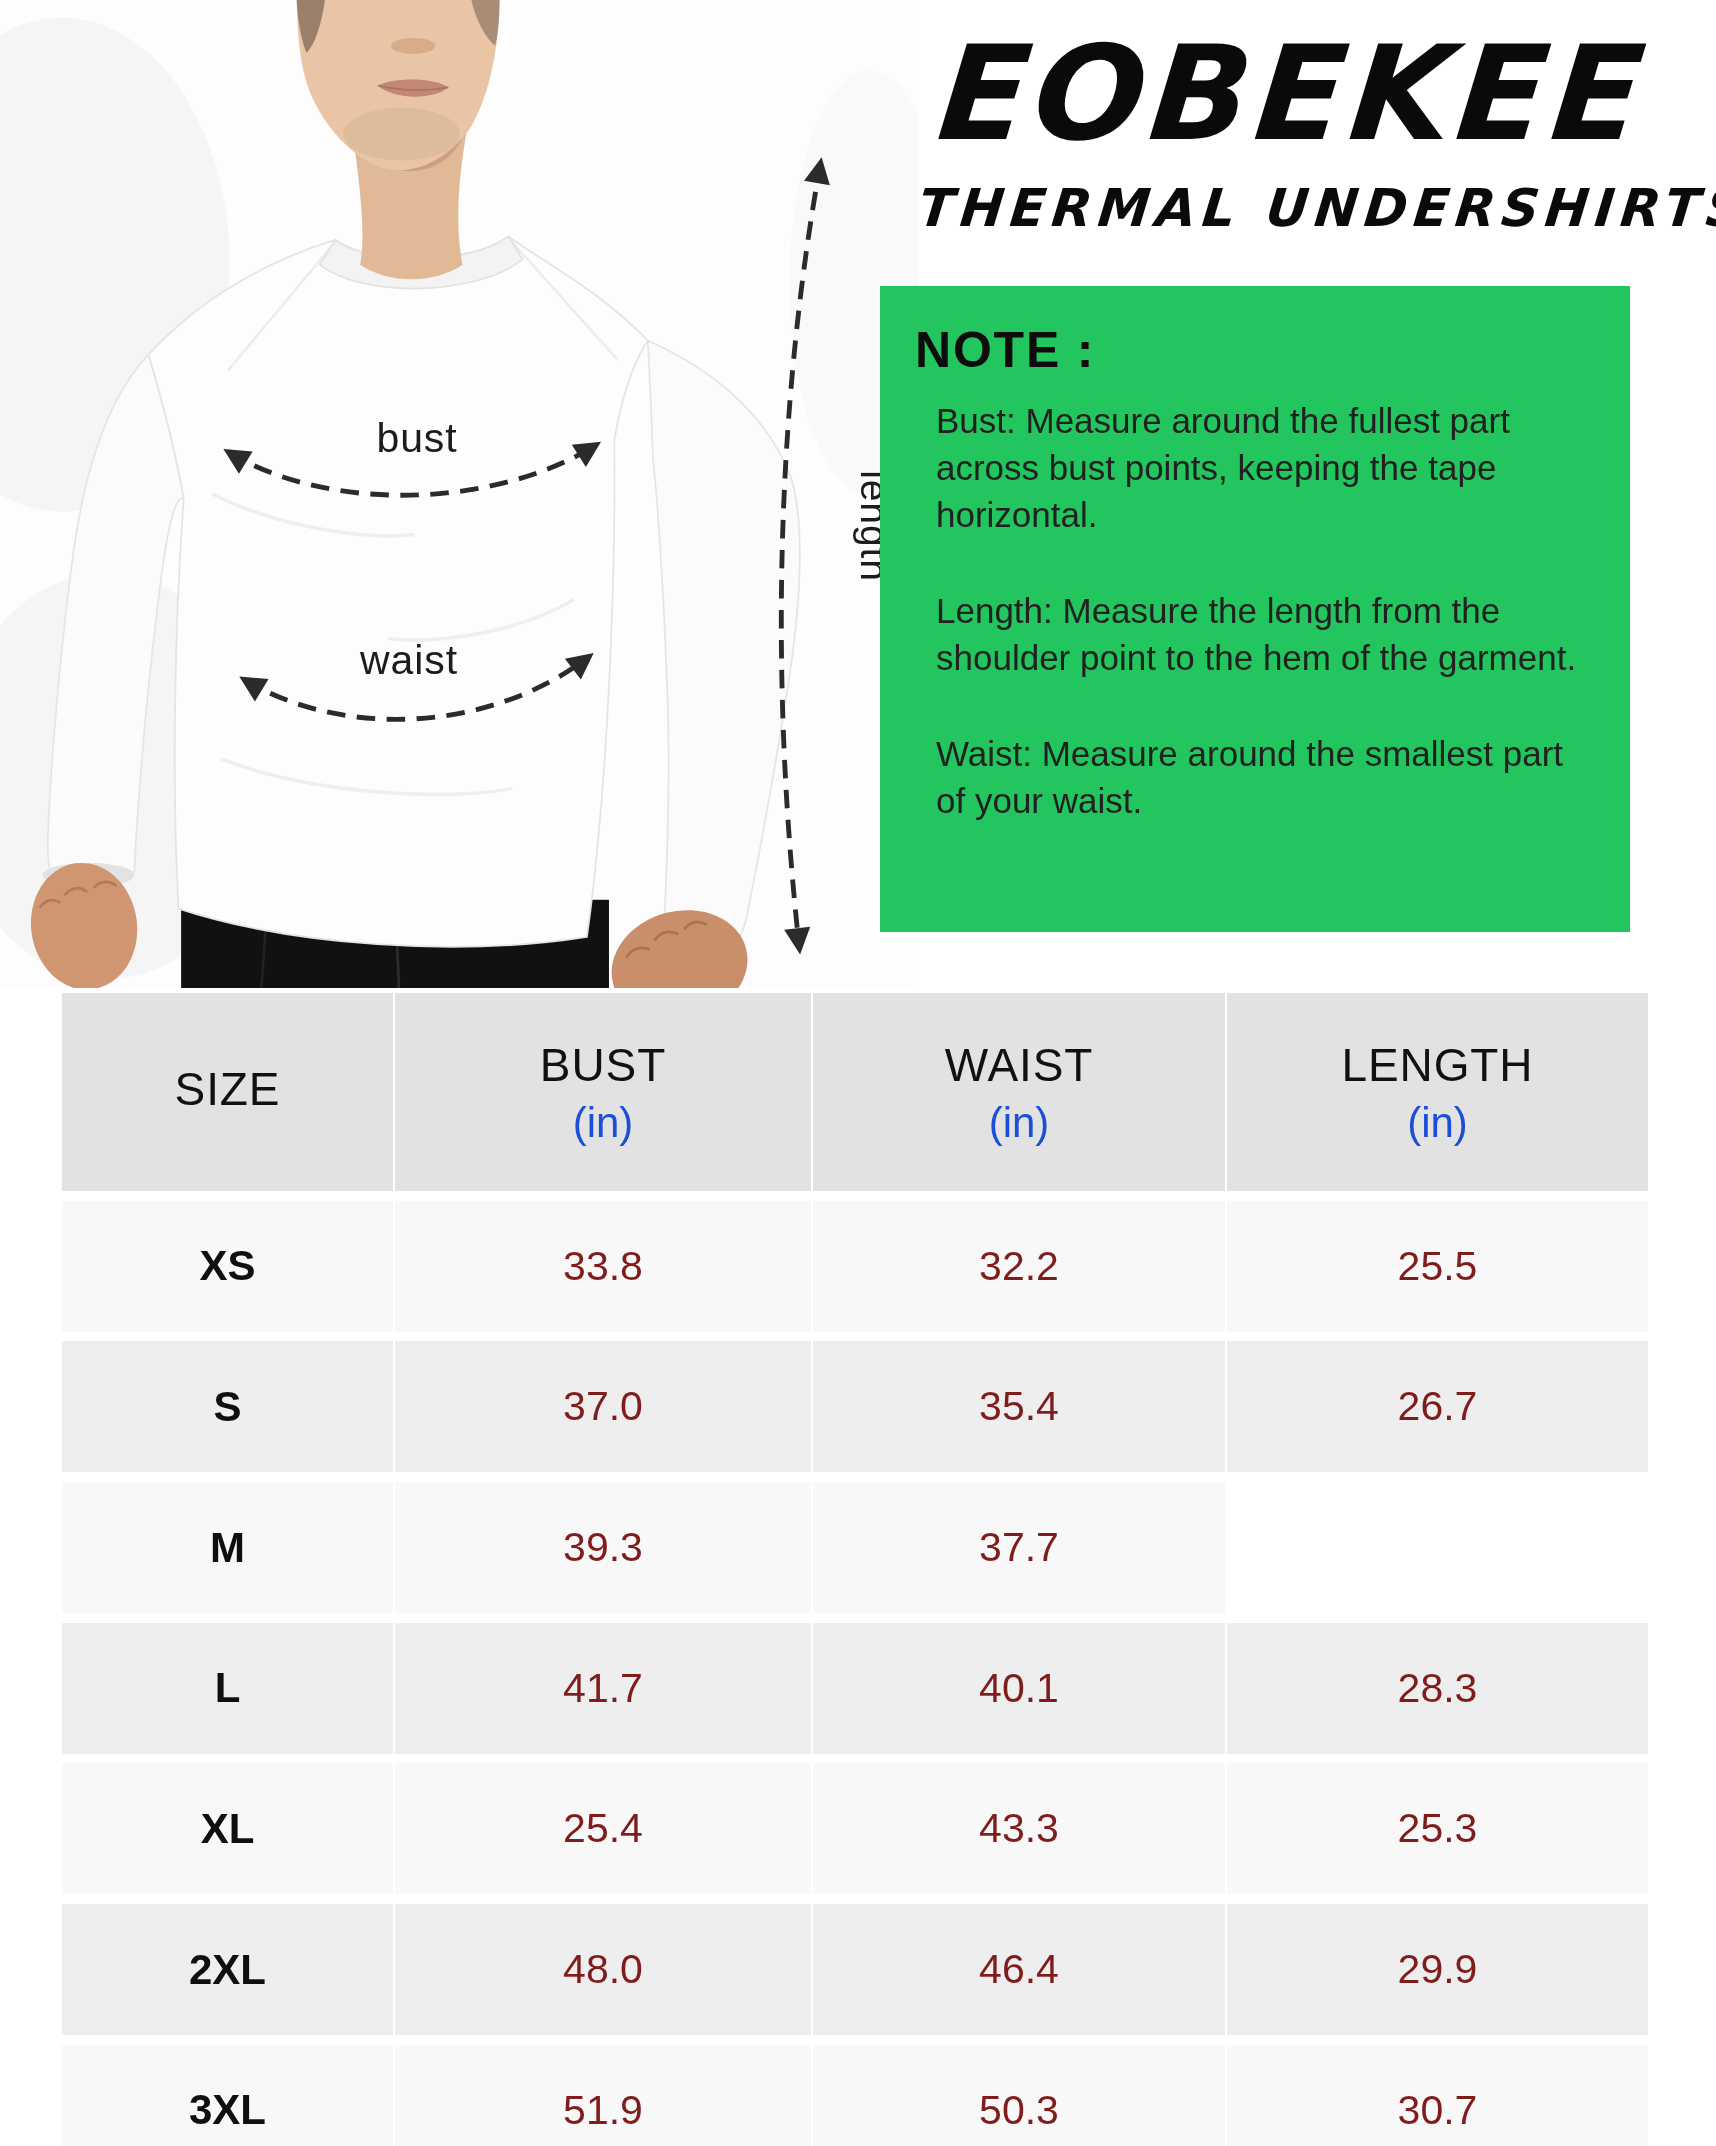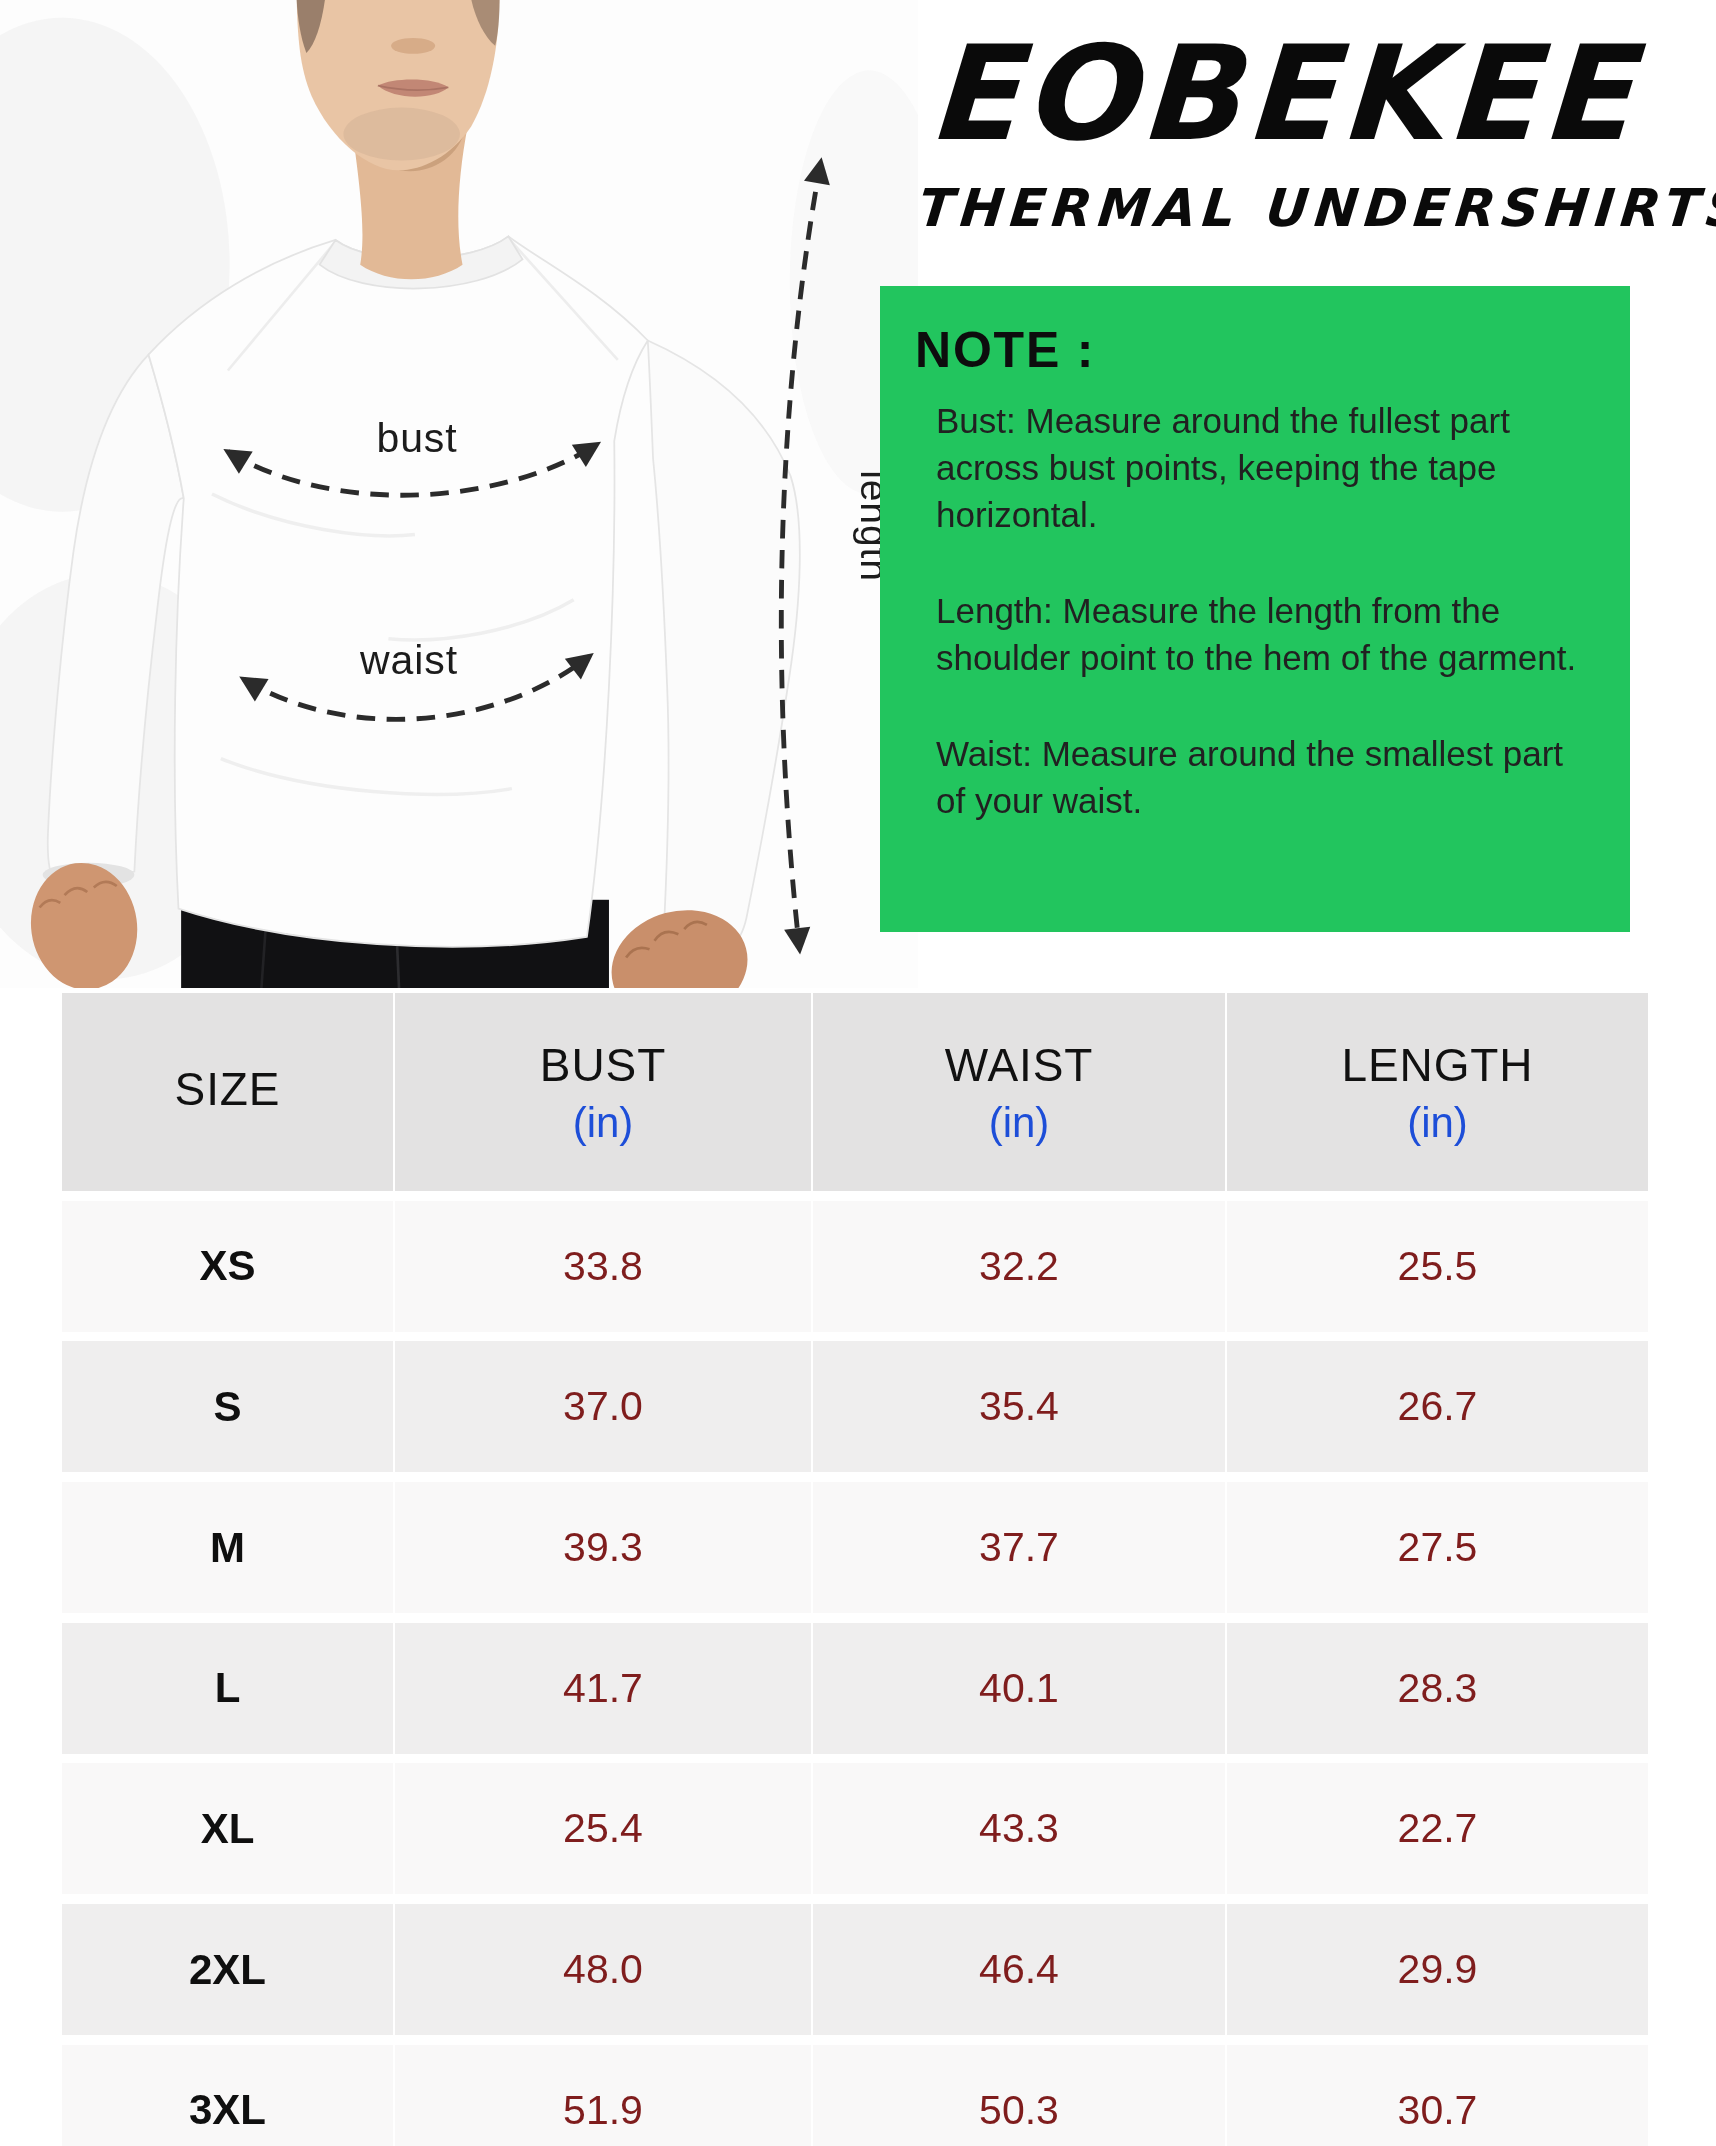--- a/index.html
+++ b/index.html
@@ -201,23 +201,20 @@
     <div class="t-row data row-light">
       <div class="cell">
           <span class="size-name">M</span>
         </div>
       <div class="cell">
           <span class="val">39.3</span>
         </div>
       <div class="cell">
           <span class="val">37.7</span>
         </div>
-      <div class="cell">
-          <span class="val">27.5</span>
-        </div>
     </div>
 
     <div class="t-row data row-dark">
       <div class="cell">
           <span class="size-name">L</span>
         </div>
       <div class="cell">
           <span class="val">41.7</span>
         </div>
       <div class="cell">
@@ -232,21 +229,21 @@
       <div class="cell">
           <span class="size-name">XL</span>
         </div>
       <div class="cell">
           <span class="val">25.4</span>
         </div>
       <div class="cell">
           <span class="val">43.3</span>
         </div>
       <div class="cell">
-          <span class="val">22.7</span>
+          <span class="val">25.3</span>
         </div>
     </div>
 
     <div class="t-row data row-dark">
       <div class="cell">
           <span class="size-name">2XL</span>
         </div>
       <div class="cell">
           <span class="val">48.0</span>
         </div>

